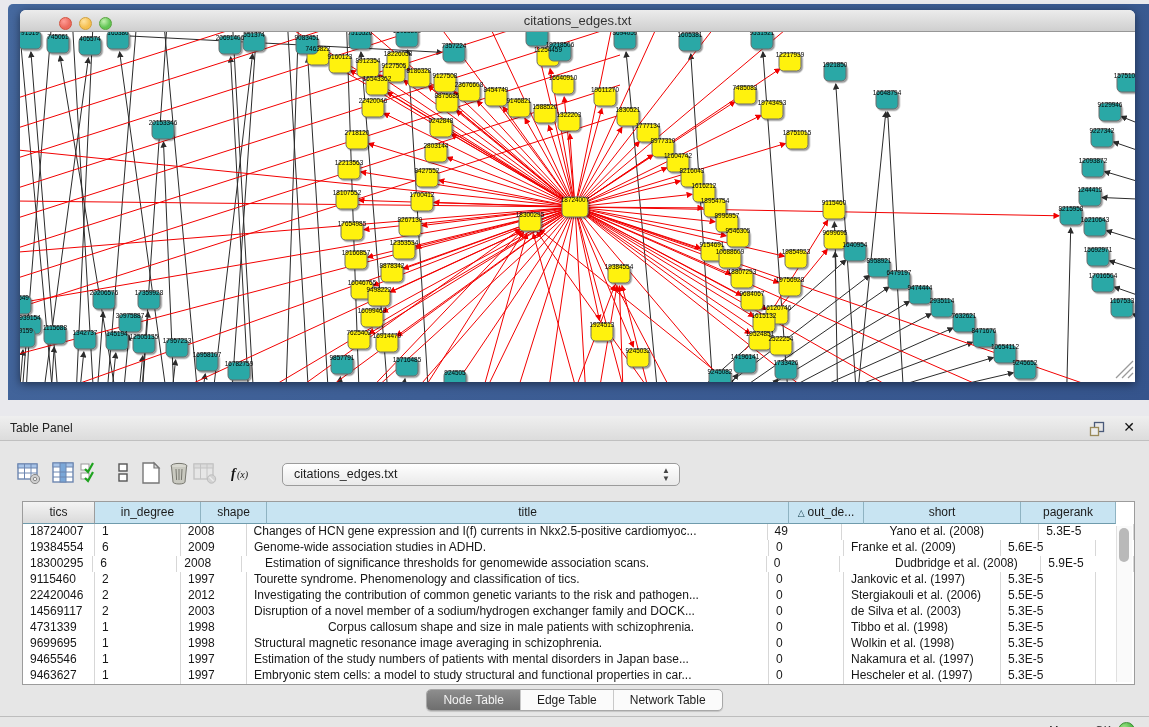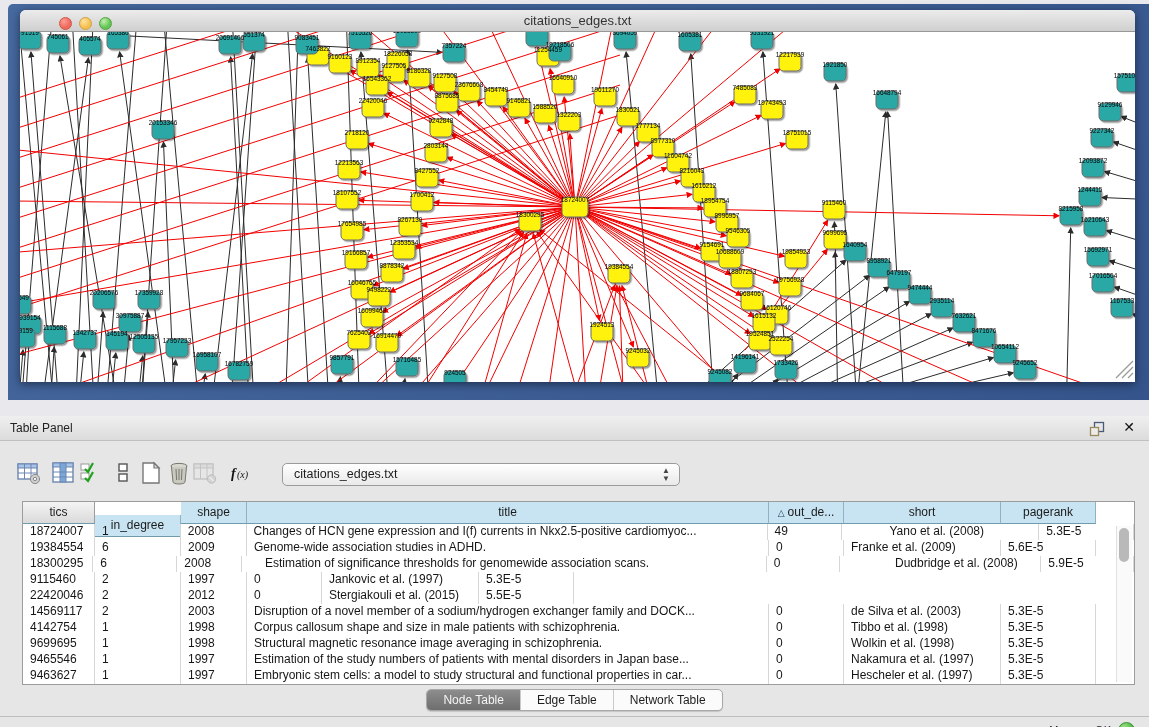--- a/index.html
+++ b/index.html
@@ -587,21 +587,21 @@
     </svg>
     <div id="combo">
       <span class="cval">citations_edges.txt</span>
       <span class="steppers">▲<br>▼</span>
     </div>
   </div>
 
   <div id="grid">
     <div class="hrow" id="thead">
         <div class="hcell first" style="width: 72px;">tics</div>
-        <div class="hcell" style="width: 86px; margin-top: 13px;">in_degree</div>
+        <div class="hcell" style="width: 106px;">in_degree</div>
         <div class="hcell" style="width: 66px;">shape</div>
         <div class="hcell" style="width: 522px;">title</div>
         <div class="hcell" style="width: 75px;"><span class="sortglyph">△</span>out_de...</div>
         <div class="hcell" style="width: 157px;">short</div>
         <div class="hcell" style="width: 95px;">pagerank</div>
       </div>
     <div id="tbody">
         <div class="brow">
           <div class="bcell" style="width: 72px;">18724007</div>
           <div class="bcell" style="width: 86px;">1</div>
@@ -626,46 +626,48 @@
           <div class="bcell" style="width: 66px;">2008</div>
           <div class="bcell" style="width: 522px; margin-left: 16px;">Estimation of significance thresholds for genomewide association scans.</div>
           <div class="bcell" style="width: 75px;">0</div>
           <div class="bcell" style="width: 157px; margin-left: 48px;">Dudbridge et al. (2008)</div>
           <div class="bcell" style="width: 95px;">5.9E-5</div>
         </div>
         <div class="brow">
           <div class="bcell" style="width: 72px;">9115460</div>
           <div class="bcell" style="width: 86px;">2</div>
           <div class="bcell" style="width: 66px;">1997</div>
+          <div class="bcell" style="width: 522px;">Tourette syndrome. Phenomenology and classification of tics.</div>
           <div class="bcell" style="width: 75px;">0</div>
           <div class="bcell" style="width: 157px;">Jankovic et al. (1997)</div>
           <div class="bcell" style="width: 95px;">5.3E-5</div>
         </div>
         <div class="brow">
           <div class="bcell" style="width: 72px;">22420046</div>
           <div class="bcell" style="width: 86px;">2</div>
           <div class="bcell" style="width: 66px;">2012</div>
-          <div class="bcell" style="width: 75px;">0</div>
-          <div class="bcell" style="width: 157px;">Stergiakouli et al. (2015)</div>
+          <div class="bcell" style="width: 522px;">Investigating the contribution of common genetic variants to the risk and pathogen...</div>
+          <div class="bcell" style="width: 75px;">0</div>
+          <div class="bcell" style="width: 157px;">Stergiakouli et al. (2006)</div>
           <div class="bcell" style="width: 95px;">5.5E-5</div>
         </div>
         <div class="brow">
           <div class="bcell" style="width: 72px;">14569117</div>
           <div class="bcell" style="width: 86px;">2</div>
           <div class="bcell" style="width: 66px;">2003</div>
           <div class="bcell" style="width: 522px;">Disruption of a novel member of a sodium/hydrogen exchanger family and DOCK...</div>
           <div class="bcell" style="width: 75px;">0</div>
           <div class="bcell" style="width: 157px;">de Silva et al. (2003)</div>
           <div class="bcell" style="width: 95px;">5.3E-5</div>
         </div>
         <div class="brow">
-          <div class="bcell" style="width: 72px;">4142754</div>
+          <div class="bcell" style="width: 72px;">4731339</div>
           <div class="bcell" style="width: 86px;">1</div>
           <div class="bcell" style="width: 66px;">1998</div>
-          <div class="bcell" style="width: 522px;">Corpus callosum shape and size in male patients with schizophrenia.</div>
+          <div class="bcell" style="width: 522px; text-align: center;">Corpus callosum shape and size in male patients with schizophrenia.</div>
           <div class="bcell" style="width: 75px;">0</div>
           <div class="bcell" style="width: 157px;">Tibbo et al. (1998)</div>
           <div class="bcell" style="width: 95px;">5.3E-5</div>
         </div>
         <div class="brow">
           <div class="bcell" style="width: 72px;">9699695</div>
           <div class="bcell" style="width: 86px;">1</div>
           <div class="bcell" style="width: 66px;">1998</div>
           <div class="bcell" style="width: 522px;">Structural magnetic resonance image averaging in schizophrenia.</div>
           <div class="bcell" style="width: 75px;">0</div>

